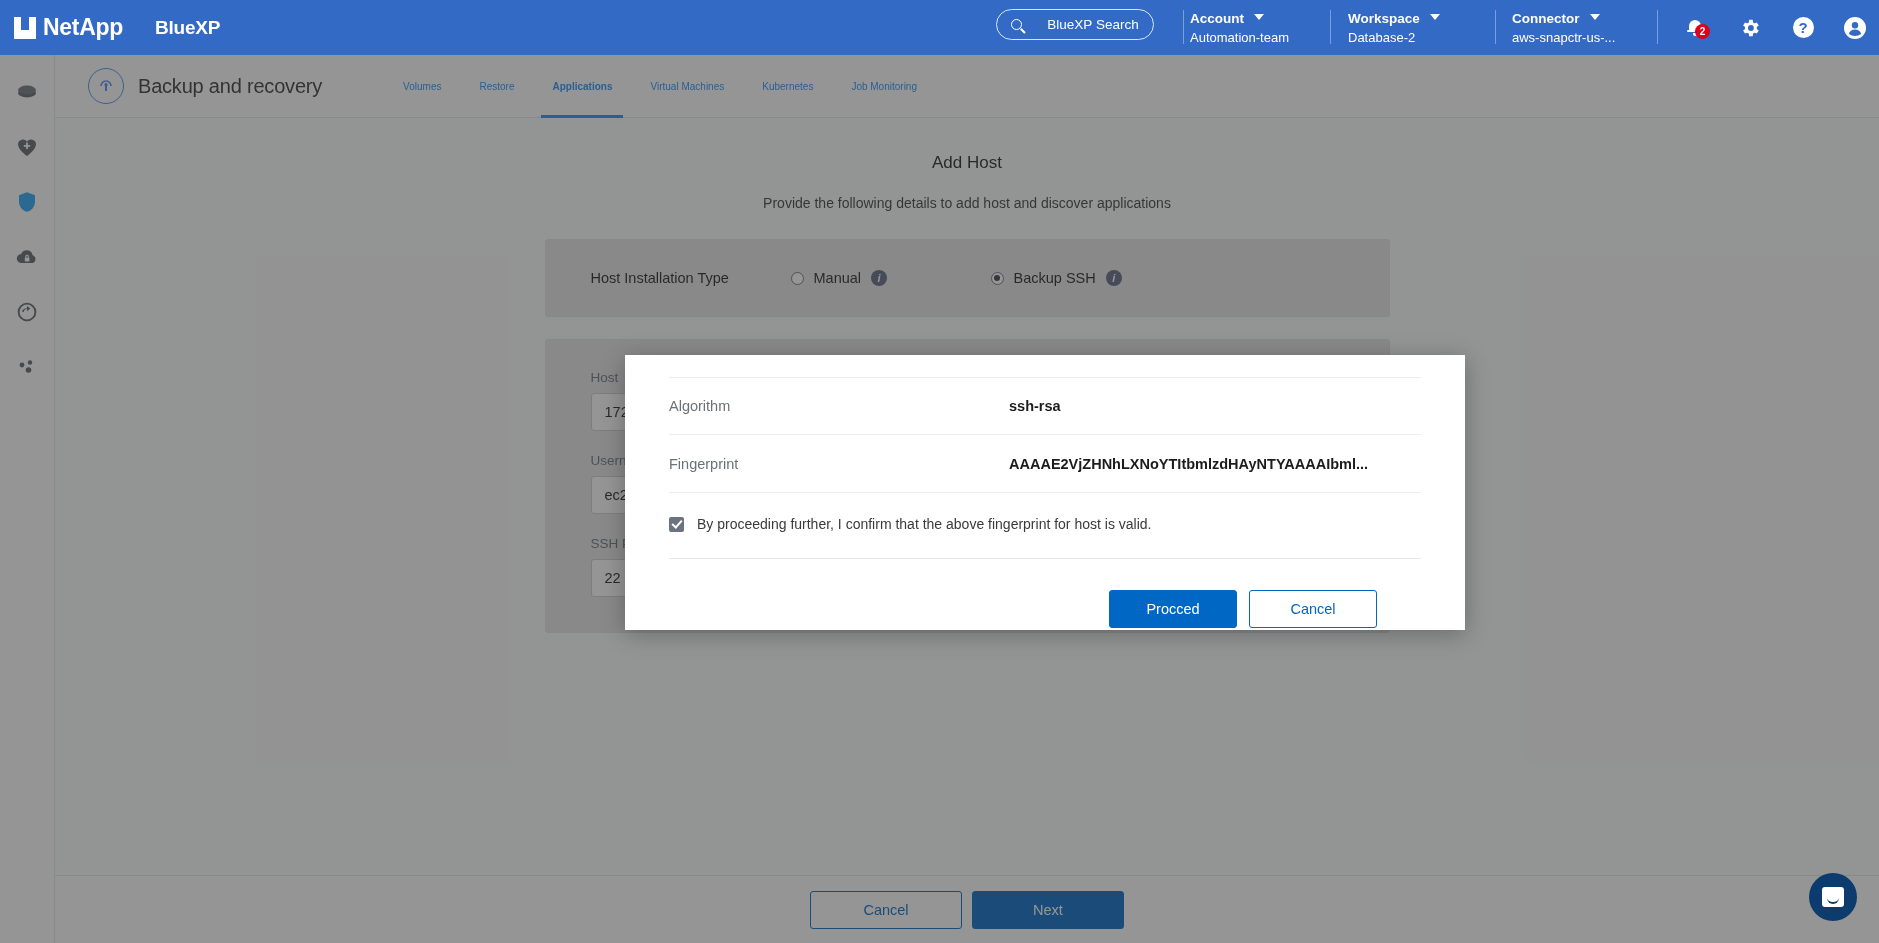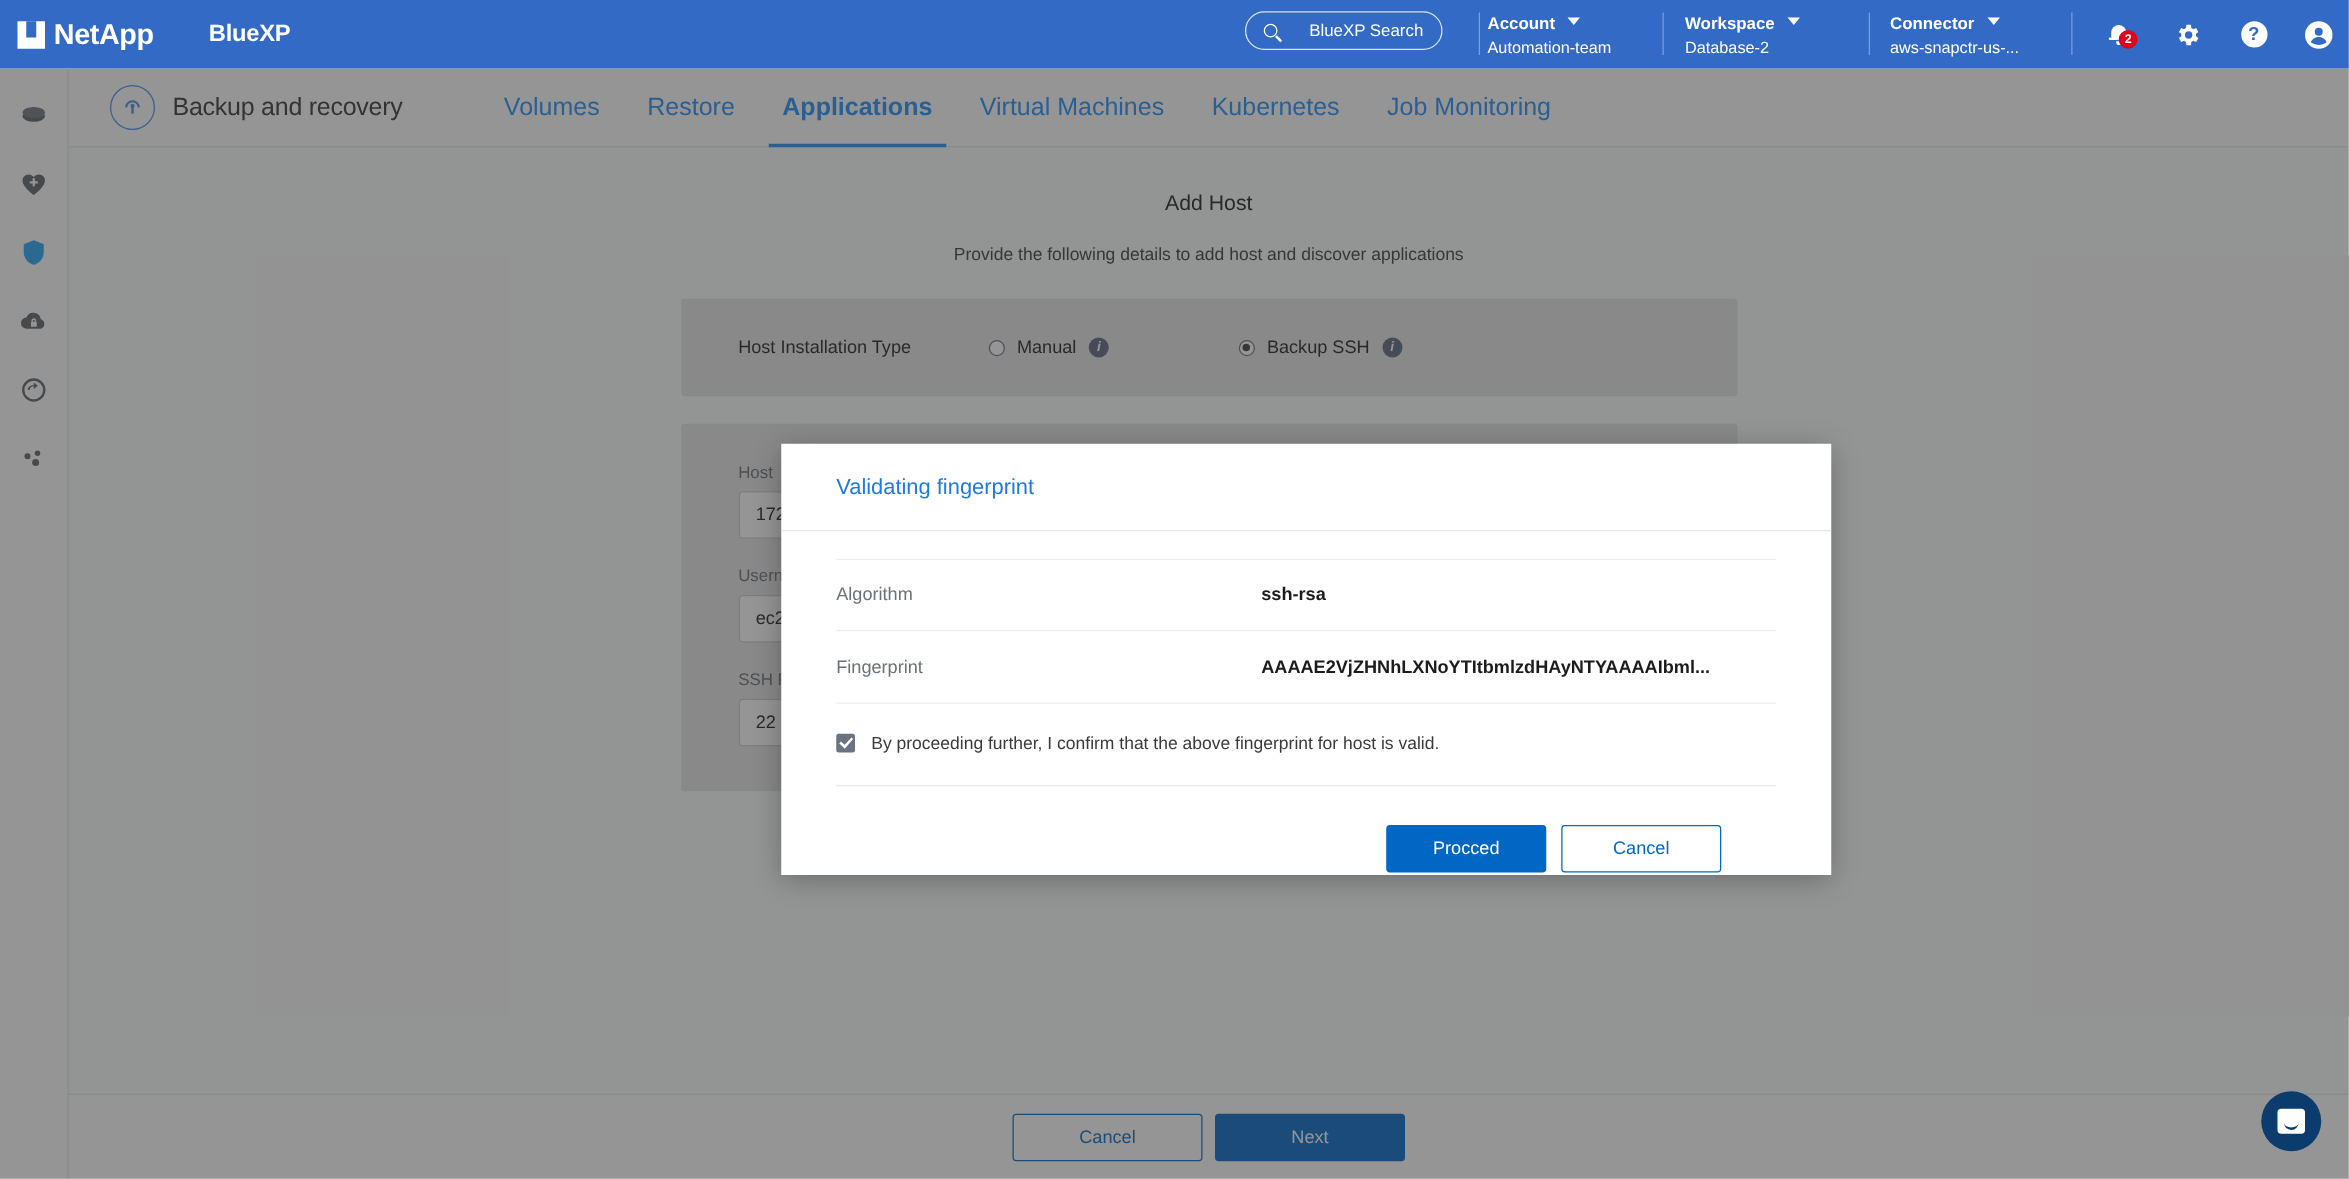--- a/index.html
+++ b/index.html
@@ -26,21 +26,21 @@
   .netapp-mark {
     width: 22px; height: 22px; background: #fff;
     margin-right: 7px; position: relative;
   }
   .netapp-mark::after {
     content: ""; position: absolute;
     left: 7px; top: 0; width: 8px; height: 13px;
     background: #336ac5;
   }
   .bluexp-word {
-    margin-left: 44px; font-size: 19px; font-weight: bold;
+    margin-left: 32px; font-size: 19px; font-weight: bold;
     letter-spacing: -0.2px;
   }
 
   .search-pill {
     position: absolute; left: 996px; top: 9px;
     width: 158px; height: 31px;
     border: 1px solid #dbe4f3; border-radius: 16px;
     display: flex; align-items: center; justify-content: center;
     gap: 25px; font-size: 13.5px; color: #fff;
     cursor: pointer;
@@ -147,21 +147,21 @@
   }
   .svc-title {
     margin-left: 14px;
     font-size: 20px; color: #333; letter-spacing: -0.2px;
   }
   .nav-tabs {
     display: flex; align-items: center; gap: 0px;
     margin-left: 62px; height: 63px;
   }
   .nav-tab {
-    font-size: 20px; color: #1f8efa;
+    font-size: 10px; color: #1f8efa;
     padding: 0 19px; height: 63px;
     display: flex; align-items: center;
     cursor: pointer; position: relative;
   }
   .nav-tab.active { font-weight: bold; }
   .nav-tab.active::after {
     content: ""; position: absolute; left: 8px; right: 8px;
     bottom: 0; height: 3px; background: #1f8efa;
   }
 
@@ -479,21 +479,20 @@
 </div>
 
 <div class="footer">
   <div class="btn btn-outline">Cancel</div>
   <div class="btn btn-primary">Next</div>
 </div>
 
 <div class="overlay"></div>
 
 <div class="modal">
-  <div class="modal-head">Validating fingerprint</div>
   <div class="modal-body">
     <div class="kv-row first">
       <div class="kv-key">Algorithm</div>
       <div class="kv-val">ssh-rsa</div>
     </div>
     <div class="kv-row">
       <div class="kv-key">Fingerprint</div>
       <div class="kv-val">AAAAE2VjZHNhLXNoYTItbmlzdHAyNTYAAAAIbml...</div>
     </div>
     <div class="cb-row">

